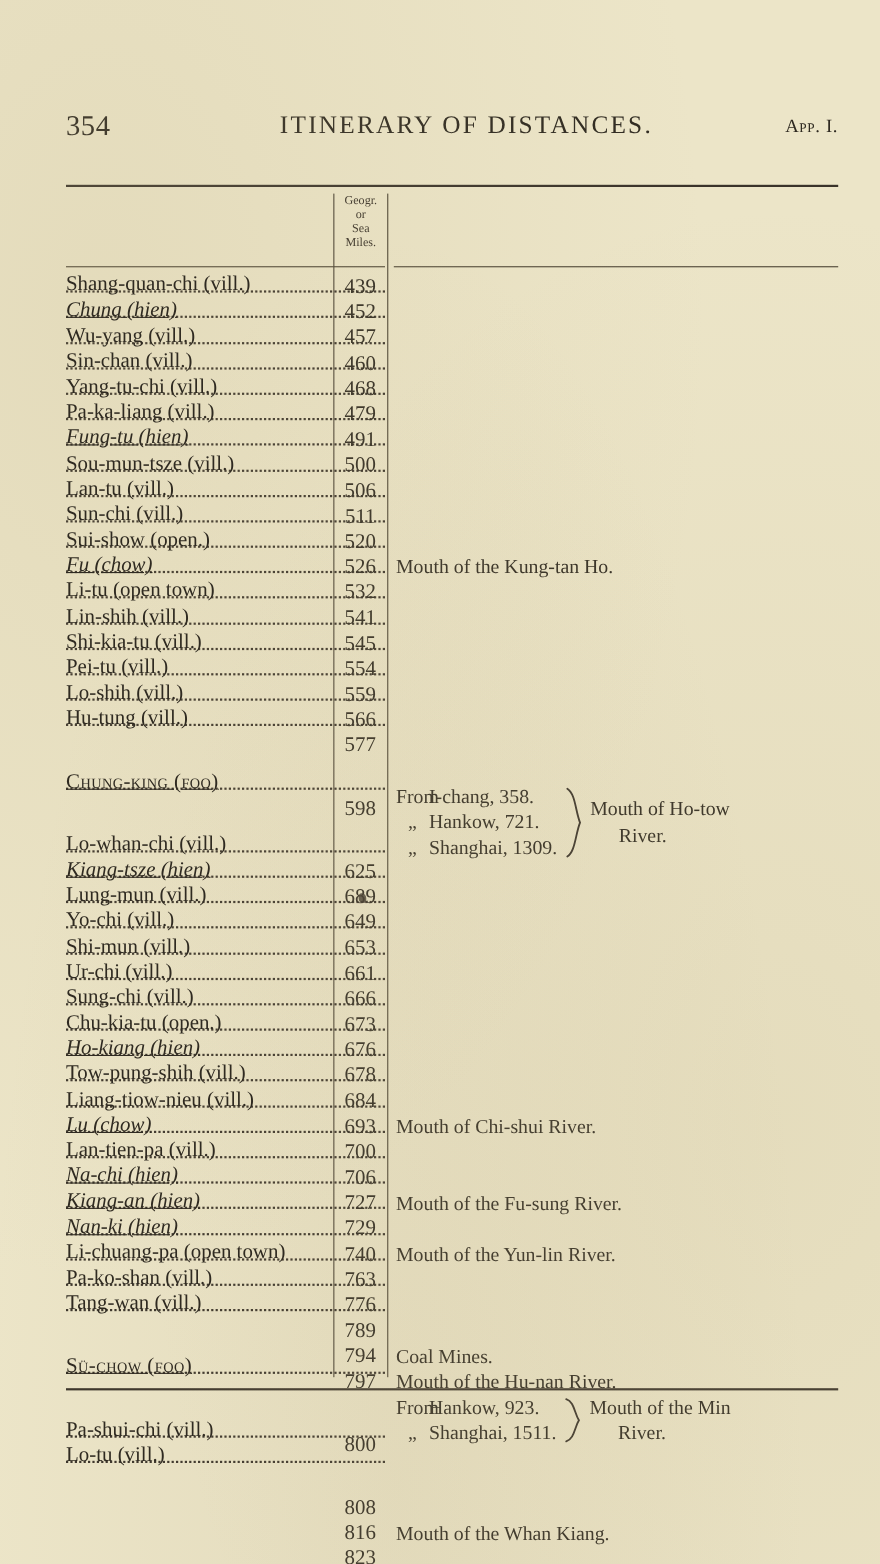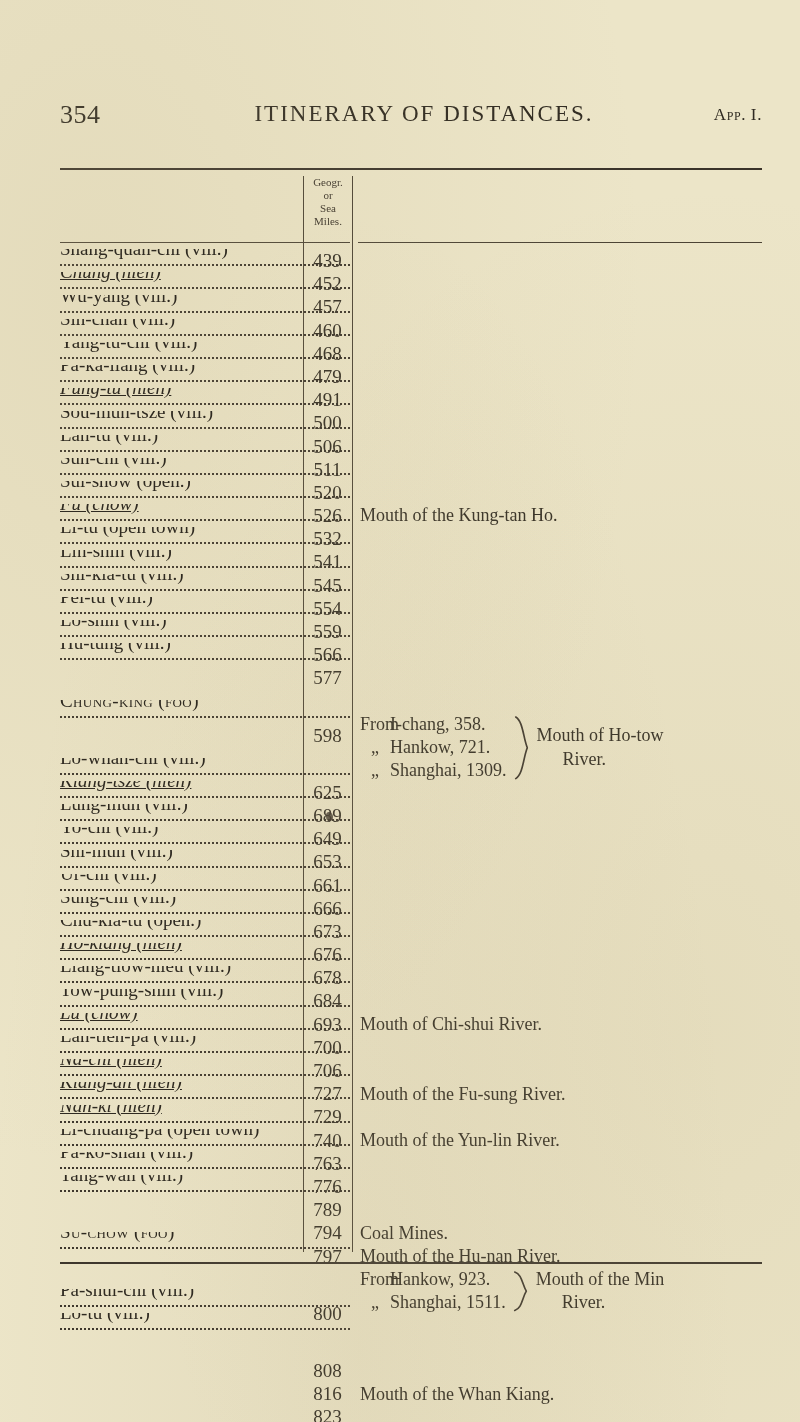--- a/index.html
+++ b/index.html
@@ -130,26 +130,26 @@
     position: relative;
     height: 23.2px;
     font-size: 19px;
     white-space: nowrap;
     overflow: hidden;
   }
   .irow.gap { height: 34px; }
   .irow .nm {
     position: absolute;
     left: 0;
-    bottom: 11px;
+    bottom: 1px;
     padding-right: 3px;
     background: transparent;
   }
   .irow .nm.it { font-style: italic; text-decoration: underline; }
-  .irow .nm.sc { font-variant: small-caps; letter-spacing: 0.4px; }
+  .irow .nm.sc { font-variant: small-caps; letter-spacing: 0.4px; text-decoration: underline; }
   .irow .leader {
     position: absolute;
     left: 0;
     right: 2px;
     bottom: 6px;
     border-bottom: 2.5px dotted #3a332a;
     z-index: 0;
   }
   .irow .nm { z-index: 1; }
   .irow .nm::after {
@@ -426,27 +426,27 @@
       </div>
       <div class="irow">
         <span class="leader"></span>
         <span class="nmwrap">
           <span class="nm it">Ho-kiang (hien)</span>
         </span>
       </div>
       <div class="irow">
         <span class="leader"></span>
         <span class="nmwrap">
+          <span class="nm">Tow-pung-shih (vill.)</span>
+        </span>
+      </div>
+      <div class="irow">
+        <span class="leader"></span>
+        <span class="nmwrap">
           <span class="nm">Liang-tiow-nieu (vill.)</span>
-        </span>
-      </div>
-      <div class="irow">
-        <span class="leader"></span>
-        <span class="nmwrap">
-          <span class="nm">Tow-pung-shih (vill.)</span>
         </span>
       </div>
       <div class="irow">
         <span class="leader"></span>
         <span class="nmwrap">
           <span class="nm it">Lu (chow)</span>
         </span>
       </div>
       <div class="irow">
         <span class="leader"></span>

